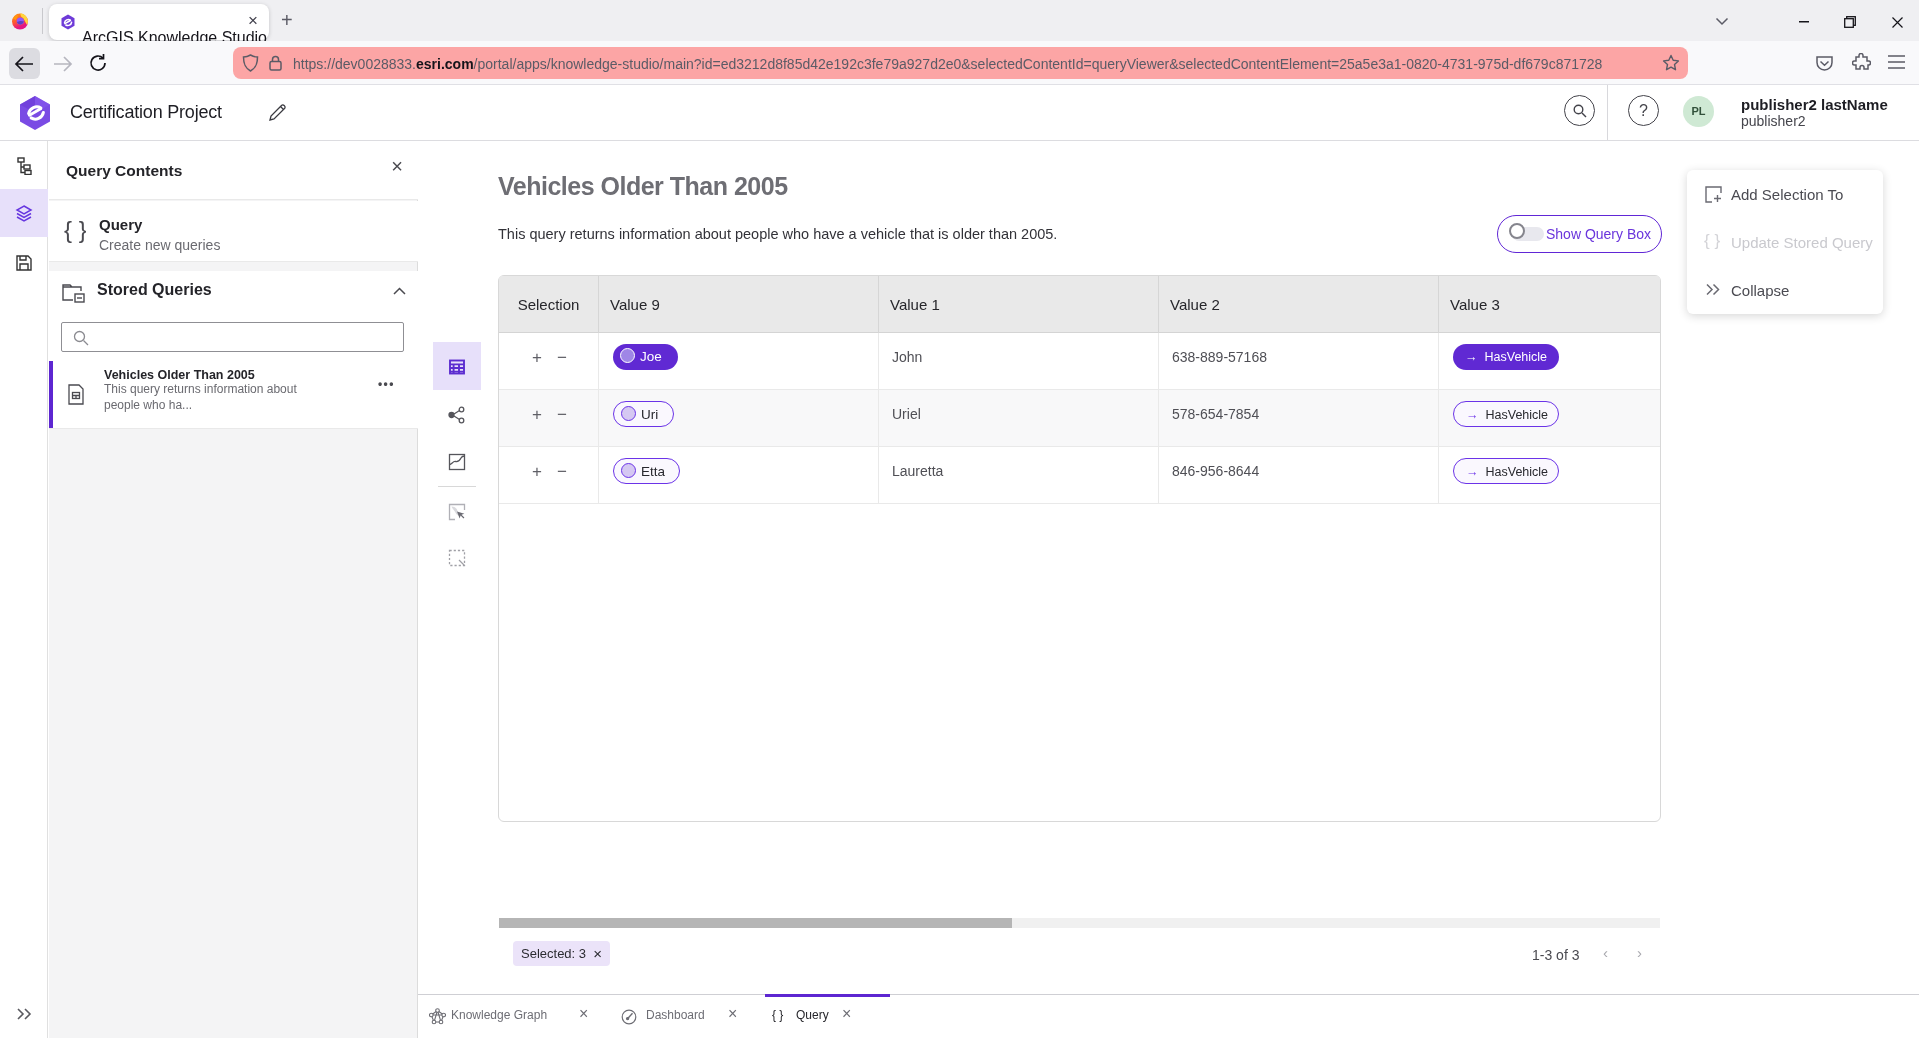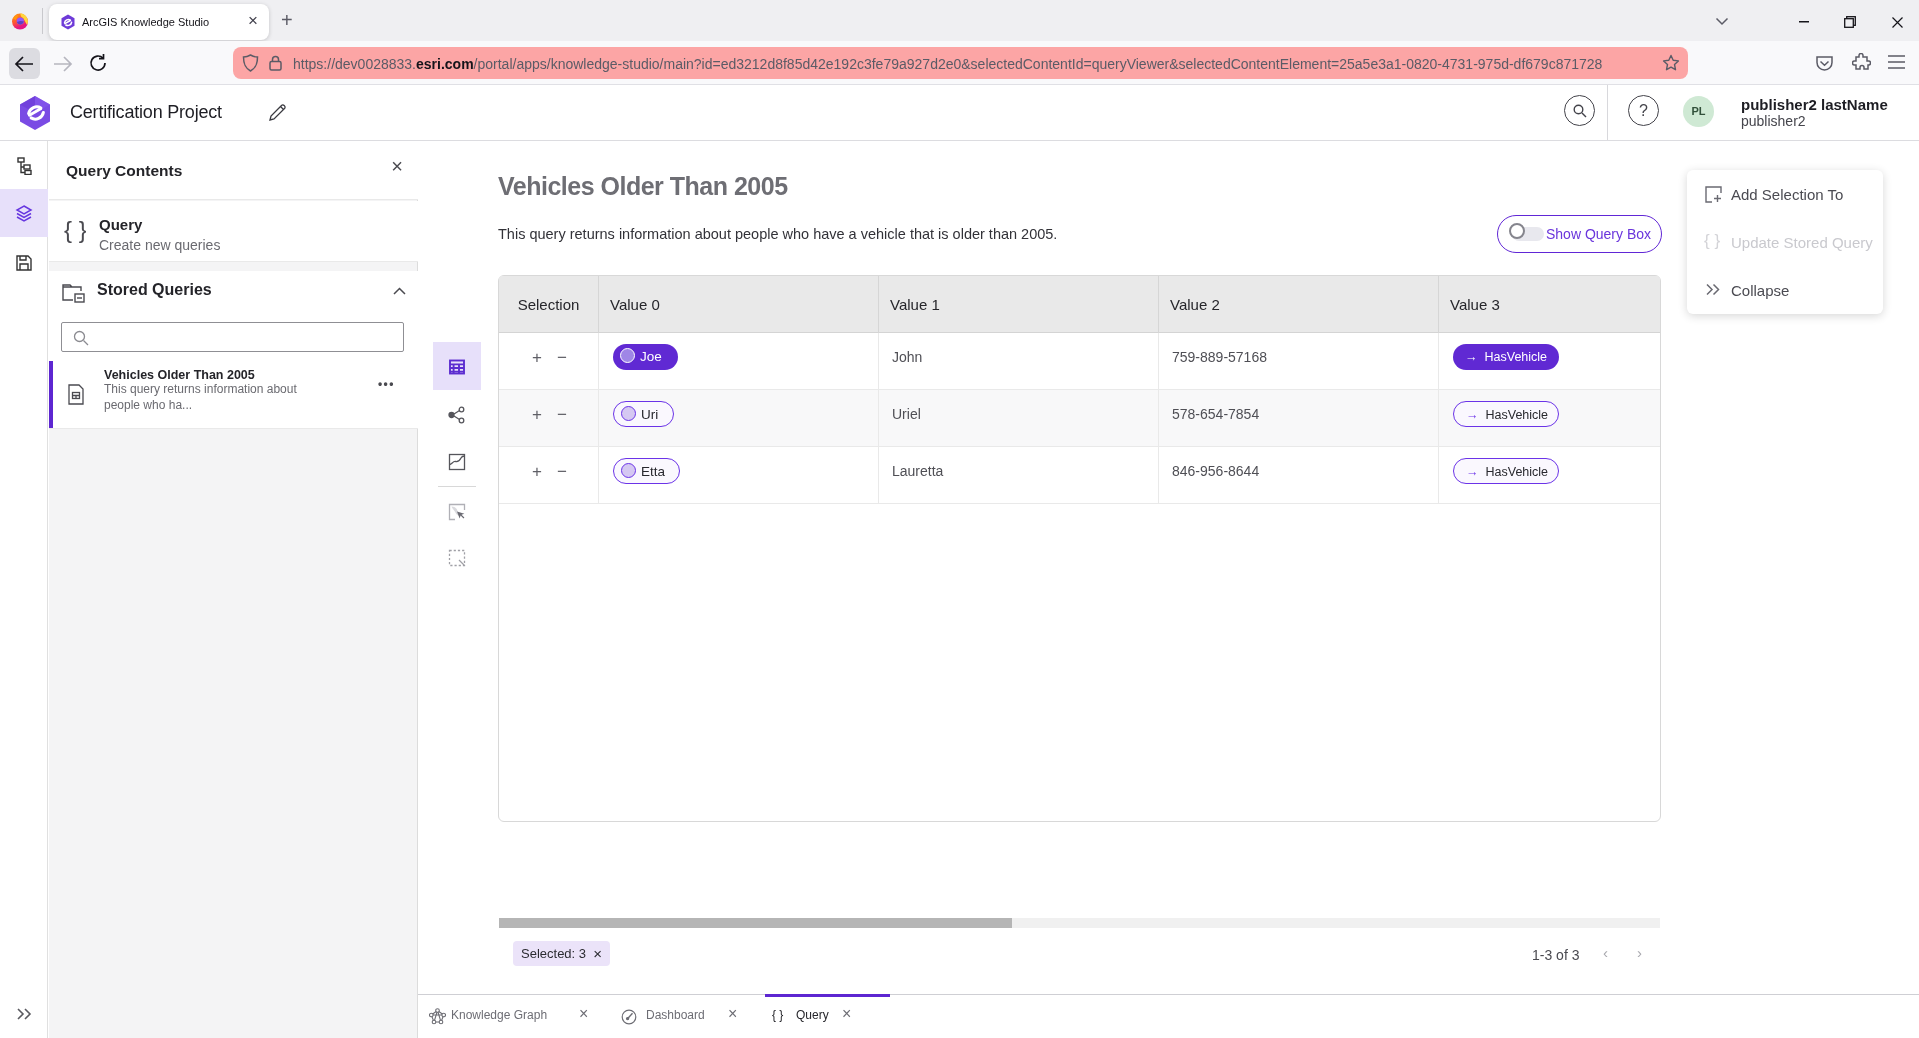--- a/index.html
+++ b/index.html
@@ -2,21 +2,21 @@
 <html><head><meta charset="utf-8">
 <style>
 *{margin:0;padding:0;box-sizing:border-box}
 body{font-family:"Liberation Sans",sans-serif;background:#fff}
 #app{position:relative;width:1919px;height:1038px;overflow:hidden;background:#fff}
 .abs{position:absolute}
 
 .tabbar{position:absolute;left:0;top:0;width:1919px;height:41px;background:#efeff2}
 .tabsep{position:absolute;left:42px;top:8px;width:1px;height:26px;background:#c8c8cc}
 .tab{position:absolute;left:49px;top:4px;width:220px;height:36px;background:#fff;border-radius:8px;box-shadow:0 1px 4px rgba(0,0,0,.18)}
-.tab .title{position:absolute;left:33px;top:12px;font-size:11px;color:#15141a}
+.tab .title{position:absolute;left:33px;top:25px;font-size:16px;color:#15141a}
 .tab .close{position:absolute;right:11px;top:7px;color:#42414d;font-size:17px}
 .plus{position:absolute;left:281px;top:9px;font-size:20px;color:#5b5b66;font-weight:400}
 
 .navbar{position:absolute;left:0;top:41px;width:1919px;height:44px;background:#f9f9fb;border-bottom:1px solid #e0e0e5}
 .backchip{position:absolute;left:9px;top:7px;width:31px;height:31px;background:#dcdce1;border-radius:6px}
 .urlbar{position:absolute;left:233px;top:6px;width:1455px;height:32px;background:#fca5a5;border-radius:8px}
 .url{position:absolute;left:60px;top:9px;font-size:14px;color:#5b5b66;white-space:nowrap}
 .url b{color:#15141a;font-weight:700}
 
 .apphead{position:absolute;left:0;top:85px;width:1919px;height:56px;background:#fff;border-bottom:1px solid #dcdce0}
@@ -315,35 +315,35 @@
 <div class="desc">This query returns information about people who have a vehicle that is older than 2005.</div>
 <div class="toggle">
   <div class="tg-track"></div>
   <div class="tg-knob"></div>
   <span class="tg-label">Show Query Box</span>
 </div>
 
 <div class="widget">
   <div class="thead">
     <span class="th" style="left:0;width:99px;text-align:center">Selection</span>
-    <span class="th" style="left:111px">Value 0</span>
+    <span class="th" style="left:111px">Value 9</span>
     <span class="th" style="left:391px">Value 1</span>
     <span class="th" style="left:671px">Value 2</span>
     <span class="th" style="left:951px">Value 3</span>
     <span class="colline" style="left:99px;height:57px;background:#d6d6d6"></span>
     <span class="colline" style="left:379px;height:57px;background:#d6d6d6"></span>
     <span class="colline" style="left:659px;height:57px;background:#d6d6d6"></span>
     <span class="colline" style="left:939px;height:57px;background:#d6d6d6"></span>
   </div>
   <div class="row" style="top:57px">
     <span class="plusminus" style="left:33px">+</span>
         <span class="plusminus" style="left:58px">−</span>
     <span class="npill filled" style="left:114px;width:65px"><span class="circ"></span><span style="margin-left:27px">Joe</span></span>
     <span class="val" style="left:393px">John</span>
-    <span class="val" style="left:673px">759-889-57168</span>
+    <span class="val" style="left:673px">638-889-57168</span>
     <span class="hpill filled"><span class="arr">→</span>HasVehicle</span>
   </div>
   <div class="row alt" style="top:114px">
     <span class="plusminus" style="left:33px">+</span>
         <span class="plusminus" style="left:58px">−</span>
     <span class="npill outl" style="left:114px;width:61px"><span class="circ"></span><span style="margin-left:27px">Uri</span></span>
     <span class="val" style="left:393px">Uriel</span>
     <span class="val" style="left:673px">578-654-7854</span>
     <span class="hpill outl"><span class="arr">→</span>HasVehicle</span>
   </div>

